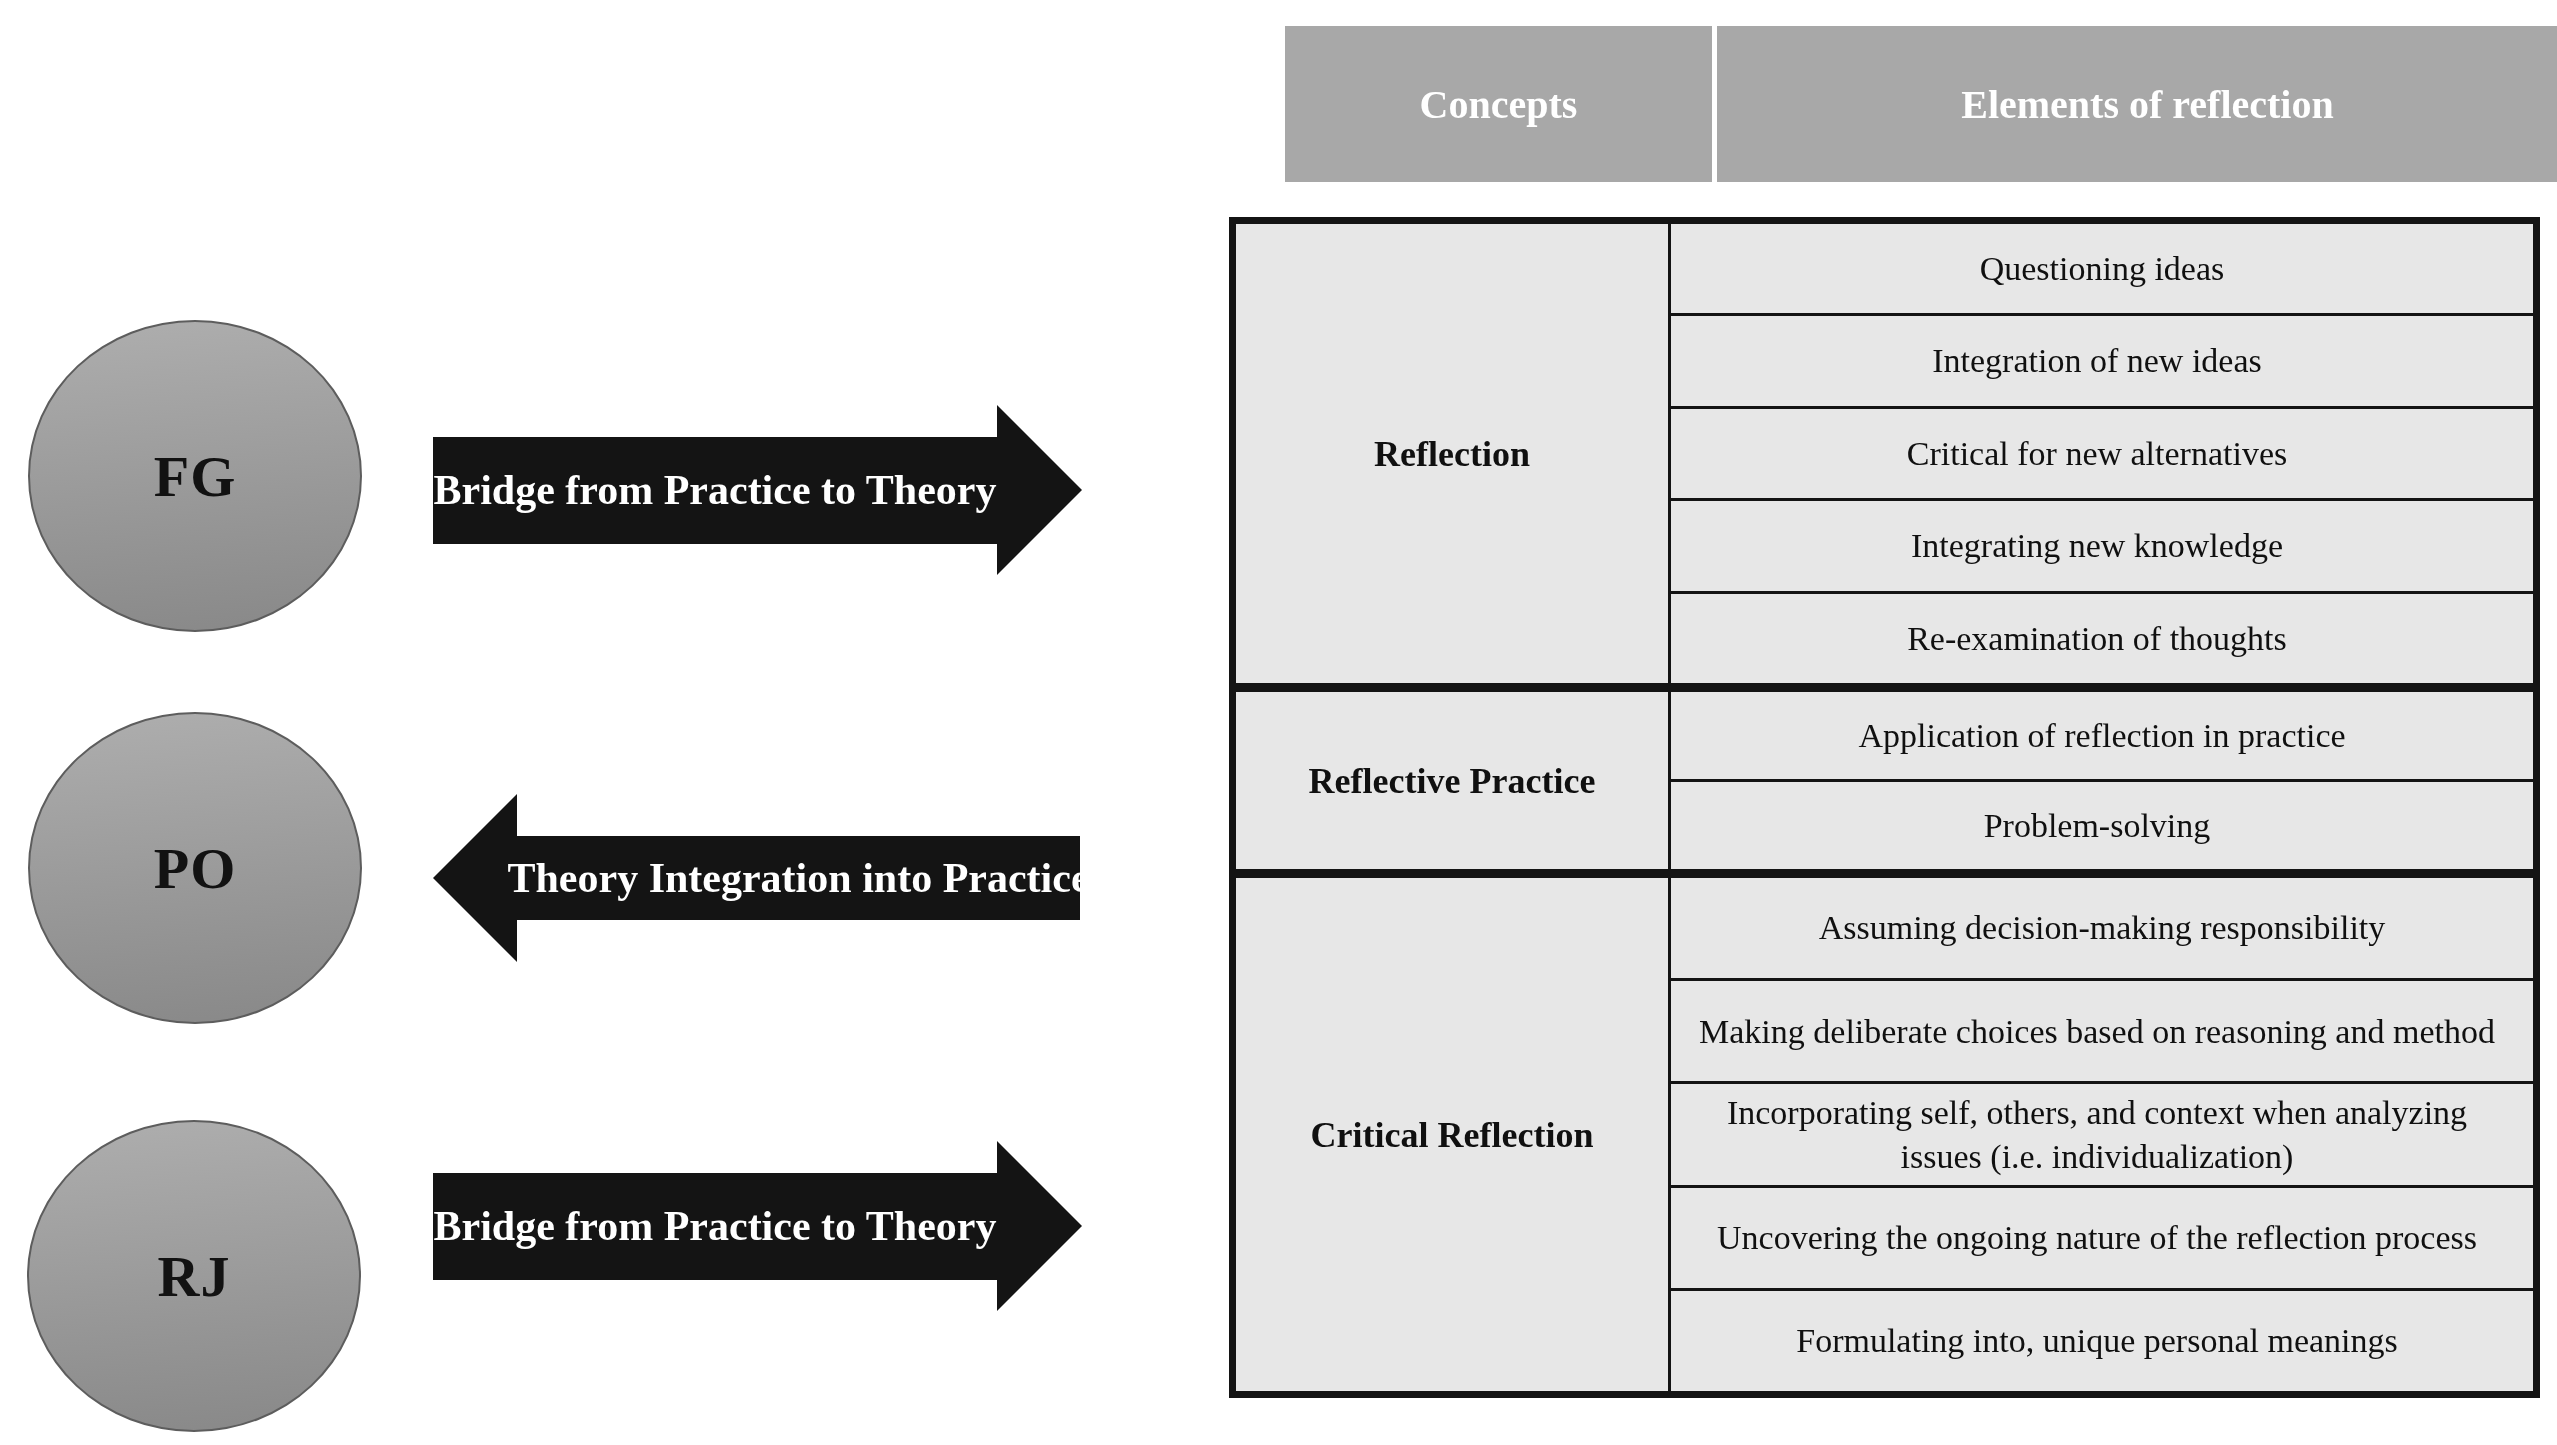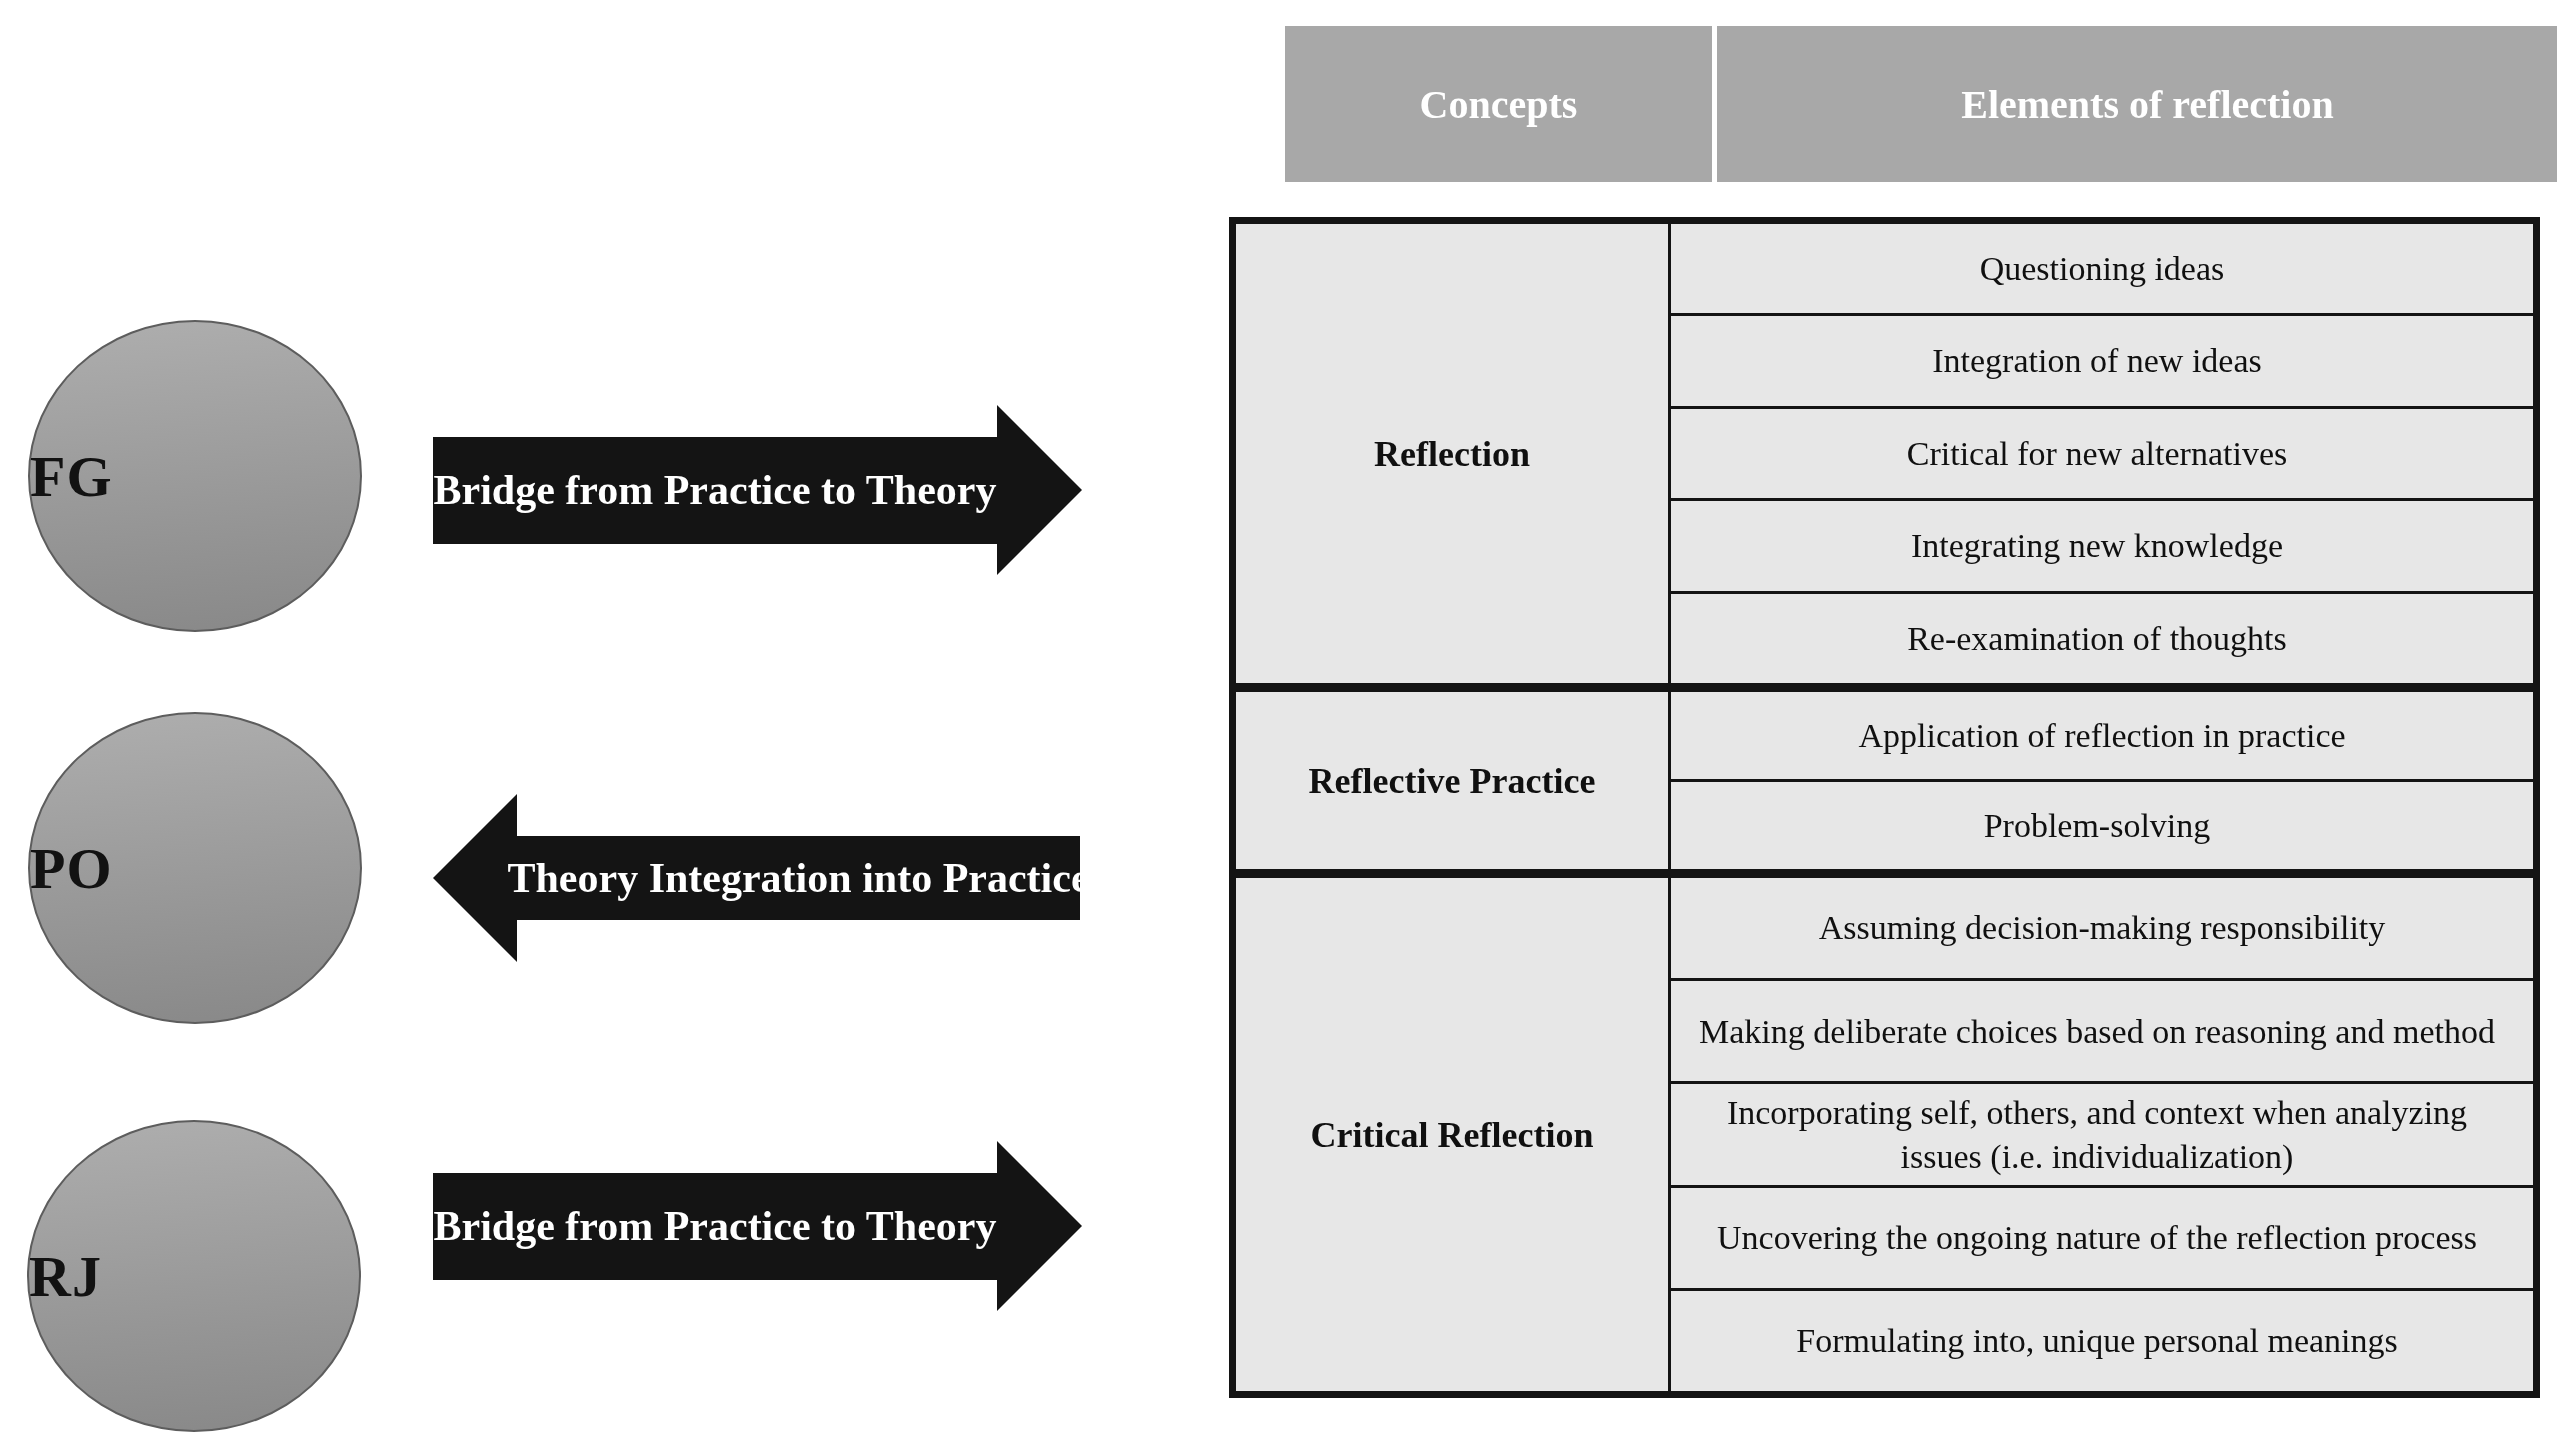--- a/index.html
+++ b/index.html
@@ -6,21 +6,21 @@
   .canvas {
     position:relative; width:2557px; height:1445px; background:#fff;
     font-family:"Liberation Serif", serif; overflow:hidden;
   }
 
   
   .node {
     position:absolute; width:330px; height:308px; border-radius:50%;
     background:linear-gradient(175deg, var(--node-top) 0%, var(--node-bottom) 100%);
     border:2px solid #5d5d5d;
-    display:flex; align-items:center; 
+    display:flex; align-items:center; justify-content:center;
   }
   .node span { font-weight:bold; font-size:58px; color:#121212; letter-spacing:1px; }
   #node-fg { left:28px;  top:320px; }
   #node-po { left:28px;  top:712px; }
   #node-rj { left:27px;  top:1120px; }
 
   
   .arrow { position:absolute; display:flex; align-items:center; }
   .shaft {
     background:var(--arrow-bg); height:107px; width:564px;

